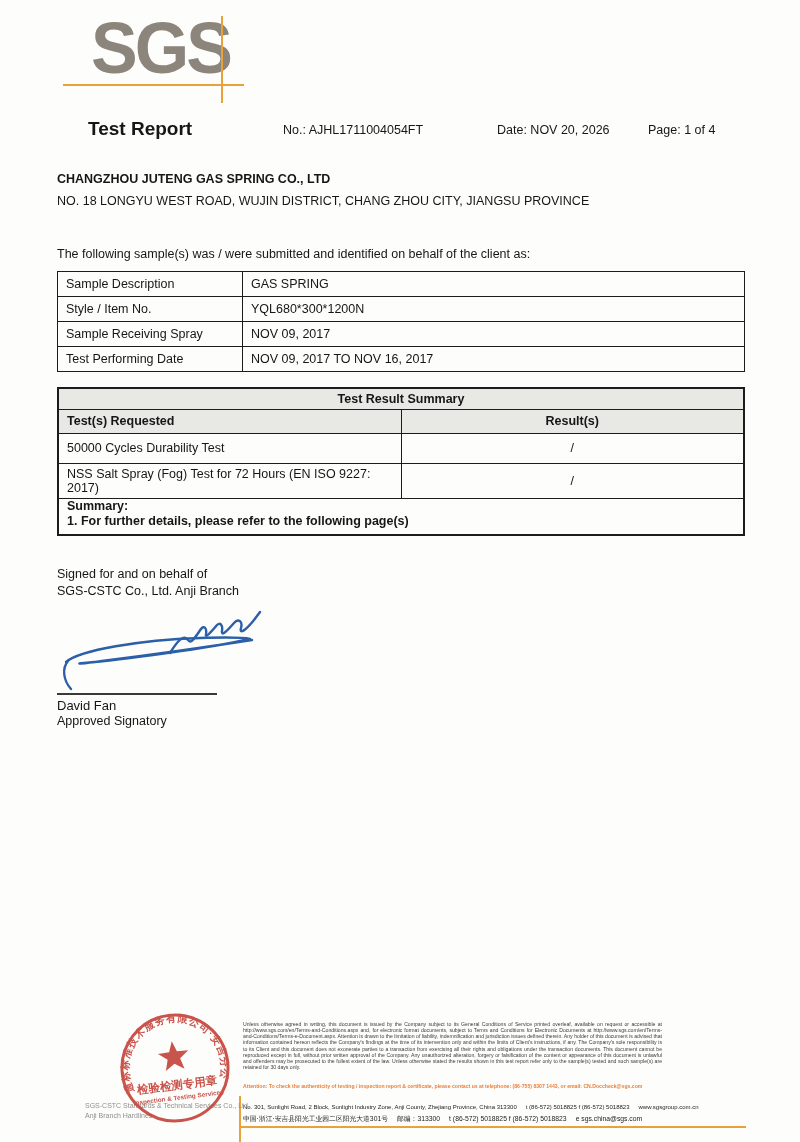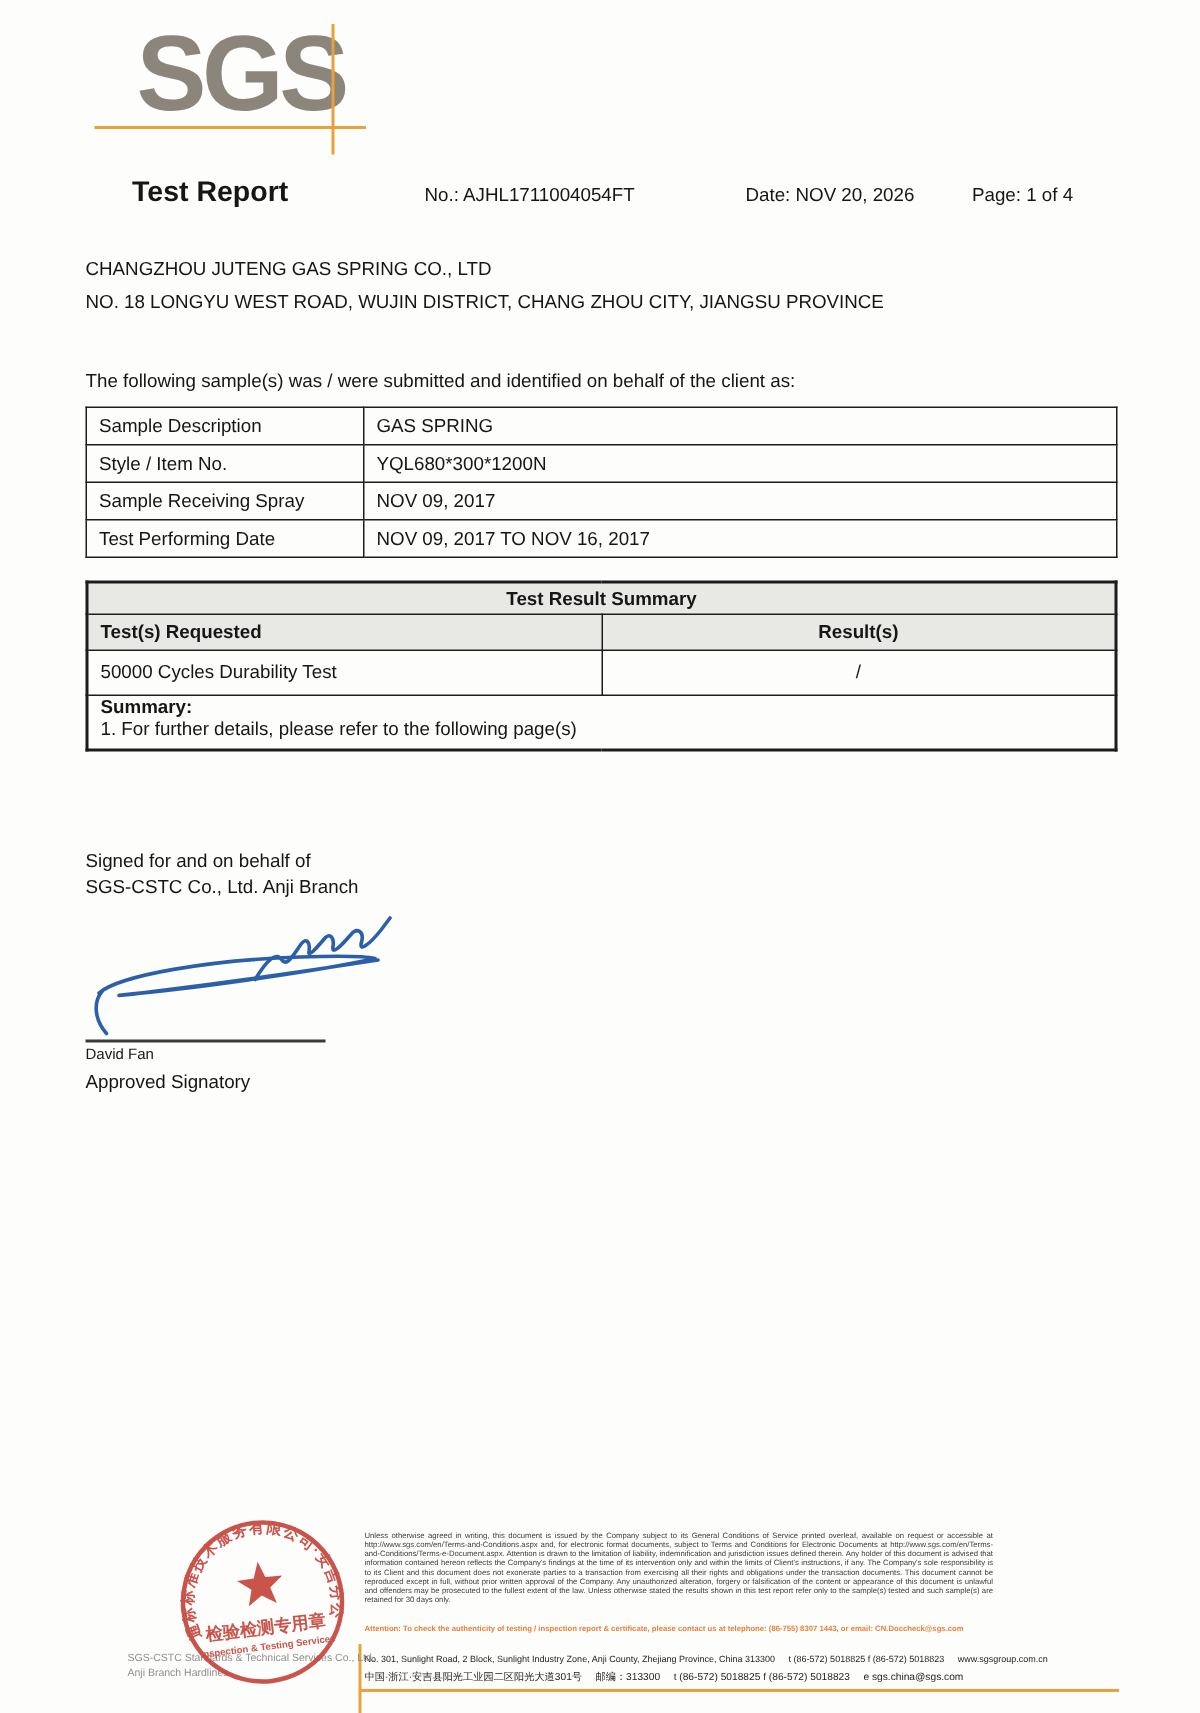--- a/index.html
+++ b/index.html
@@ -24,48 +24,48 @@
   .logo-vline { position: absolute; left: 221px; top: 16px; width: 2px; height: 87px; background: #e9a23b; }
 
   
   .report-title { position: absolute; left: 88px; top: 118px; font-size: 19px; font-weight: bold; }
   .hdr-meta { position: absolute; top: 123px; font-size: 12.5px; font-weight: normal; white-space: nowrap; }
   .hdr-no   { left: 283px; }
   .hdr-date { left: 497px; }
   .hdr-page { left: 648px; }
 
   
-  .client-name    { position: absolute; left: 57px; top: 172px; font-size: 12.5px; font-weight: normal; }
+  .client-name    { position: absolute; left: 57px; top: 172px; font-size: 12.5px; font-weight: bold; }
   .client-address { position: absolute; left: 57px; top: 194px; font-size: 12.5px; }
   .intro-text     { position: absolute; left: 57px; top: 247px; font-size: 12.5px; }
 
   
   table { border-collapse: collapse; table-layout: fixed; width: 688px; font-size: 12.5px; }
   td, th { border: 1px solid #1c1c1c; padding: 3px 8px; text-align: left; vertical-align: middle; margin-top: 32px; }
 
   .sample-table { position: absolute; left: 57px; top: 271px; border: 1.5px solid #1c1c1c; }
   .sample-table td { height: 25px; }
   .sample-table .c-label { width: 185px; }
 
   .result-table { position: absolute; left: 57px; top: 387px; border: 2px solid #1c1c1c; }
   .result-table .t-title { background: #e8e8e5; text-align: center; font-weight: bold; height: 21px; padding: 2px; }
   .result-table .t-head  { background: #e8e8e5; font-weight: bold; height: 24px; }
   .result-table .c-test  { width: 564px; }
   .result-table .c-res   { width: 124px; text-align: center; }
   .result-table .t-row td { height: 30px; }
   .result-table .t-sum   { padding: 0 8px 6px 8px; }
   .sum-label { font-weight: bold; font-size: 12.5px; }
-  .sum-note  { font-size: 12.5px; margin-top: 1px; }
+  .sum-note  { font-size: 12.5px; margin-top: 1px; font-weight: bold; }
 
   
   .signed-1 { position: absolute; left: 57px; top: 567px; font-size: 12.5px; }
   .signed-2 { position: absolute; left: 57px; top: 584px; font-size: 12.5px; }
   .sig-svg  { position: absolute; left: 50px; top: 598px; }
   .sig-line { position: absolute; left: 57px; top: 693px; width: 160px; height: 1.5px; background: #3a3a3a; }
-  .signer-name  { position: absolute; left: 57px; top: 698px; font-size: 10px; }
+  .signer-name  { position: absolute; left: 57px; top: 698px; font-size: 13px; }
   .signer-title { position: absolute; left: 57px; top: 714px; font-size: 12.5px; }
 
   
   .stamp-svg { position: absolute; left: 112px; top: 1010px; z-index: 2; opacity: .92; }
   .branch-text { position: absolute; left: 85px; top: 1101px; z-index: 1;
                  font-size: 7px; line-height: 9.5px; color: #8f8f8f; width: 170px; }
   .legal-block { position: absolute; left: 243px; top: 1021px; width: 419px;
                  font-size: 5.15px; line-height: 6.15px; color: #3b3b3b; text-align: justify; }
   .attention-note { position: absolute; left: 243px; top: 1083px; width: 419px;
                  font-size: 5.15px; line-height: 6.2px; font-weight: bold; color: #e8803a; }
@@ -121,20 +121,24 @@
         <td class="t-title" colspan="2">Test Result Summary</td>
       </tr>
       <tr class="t-head">
         <td class="c-test">Test(s) Requested</td>
         <td class="c-res">Result(s)</td>
       </tr>
       <tr class="t-row">
         <td class="c-test">50000 Cycles Durability Test</td>
         <td class="c-res">/</td>
       </tr>
+      <tr class="t-row">
+        <td class="c-test">NSS Salt Spray (Fog) Test for 72 Hours (EN ISO 9227: 2017)</td>
+        <td class="c-res">/</td>
+      </tr>
       <tr>
         <td class="t-sum" colspan="2">
           <div class="sum-label">Summary:</div>
           <div class="sum-note">1.   For further details, please refer to the following page(s)</div>
         </td>
       </tr>
     </tbody>
   </table>
 
   <div class="signed-1">Signed for and on behalf of</div>

